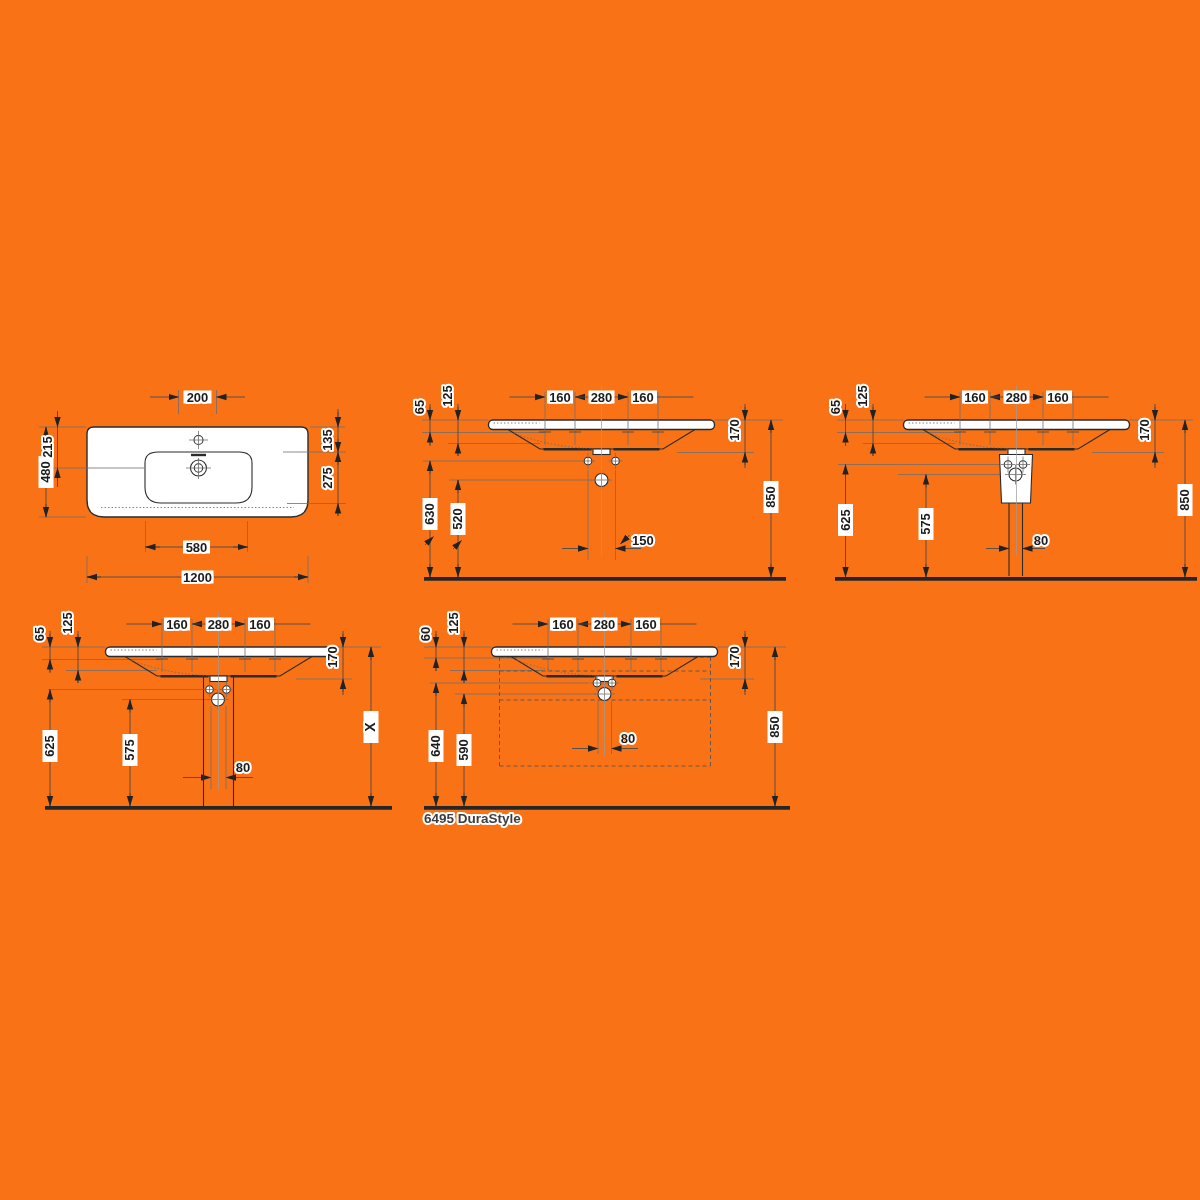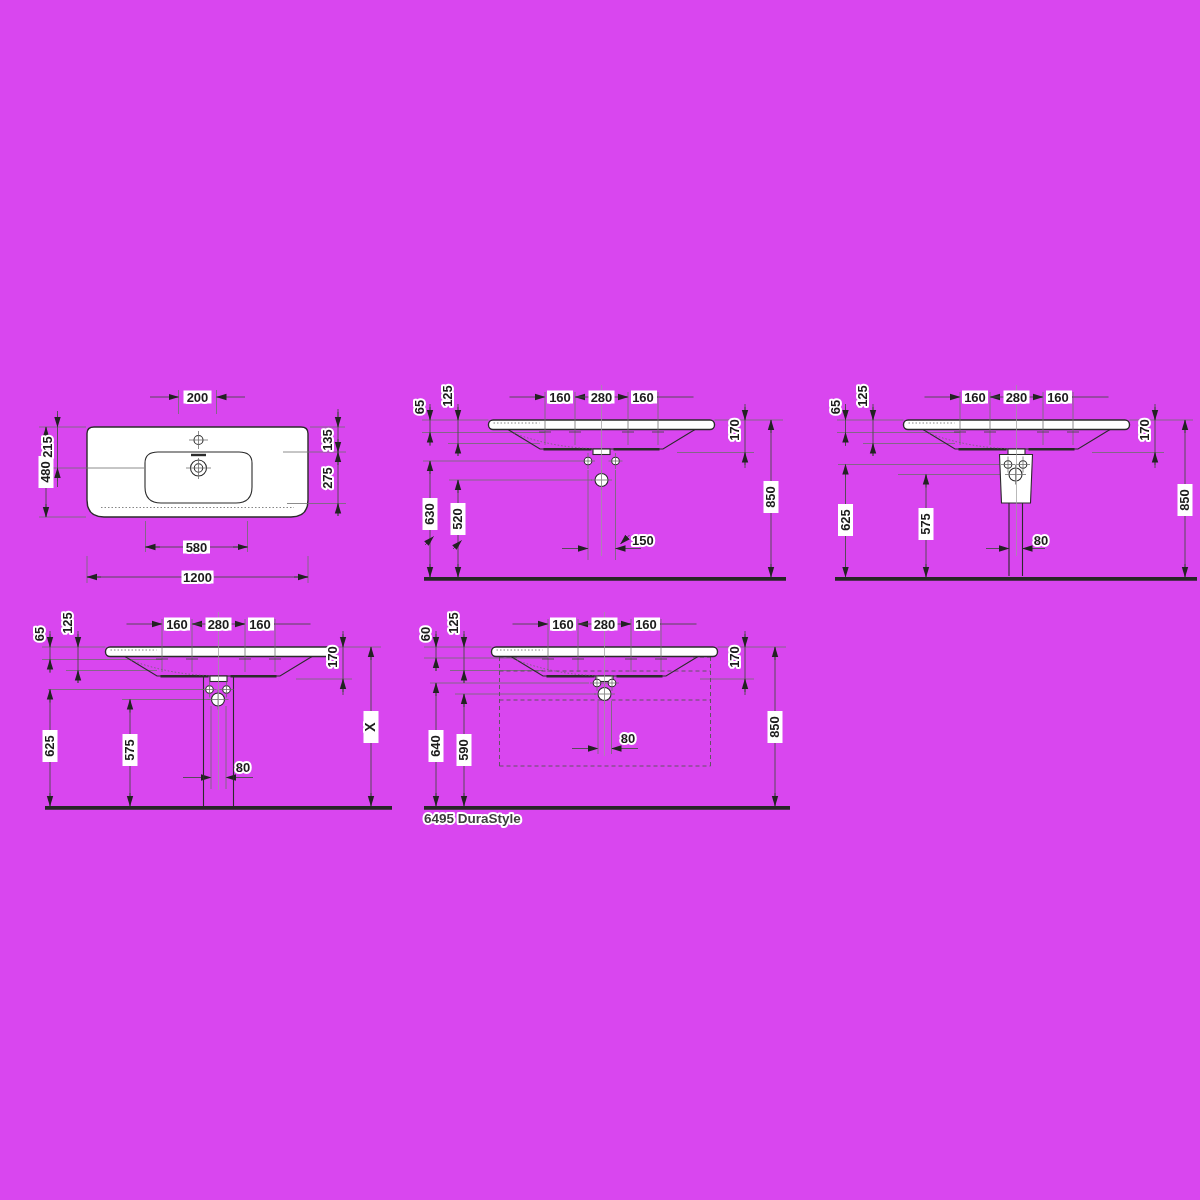--- a/index.html
+++ b/index.html
@@ -1,16 +1,16 @@
 <!DOCTYPE html>
 <html><head>
 <meta charset="utf-8">
 <style>
   html,body{margin:0;padding:0;background:#ffffff;}
-  .page{width:1200px;height:1200px;position:relative;background:#d946ef;overflow:hidden;}
+  .page{width:1200px;height:1200px;position:relative;background:#f97316;overflow:hidden;}
   svg{display:block;}
   svg text{font-family:"Liberation Sans",sans-serif;font-weight:bold;font-size:13px;fill:#1c1c1c;}
   .halo{paint-order:stroke;stroke:#ffffff;stroke-width:4px;stroke-linejoin:round;}
   .cap{font-size:13.5px;fill:#3e3e3e;}
   .vx{font-size:14px;}
   .s1{stroke:#2b2b2b;fill:none;stroke-width:1.4;}
   .s2{stroke:#2b2b2b;fill:none;stroke-width:1.1;}
   .glz{stroke:#2b2b2b;fill:none;stroke-width:2.4;}
   .thin{stroke:#6f6f6f;fill:none;stroke-width:0.8;}
   .dim{stroke:#4a4a4a;fill:none;stroke-width:0.9;}

